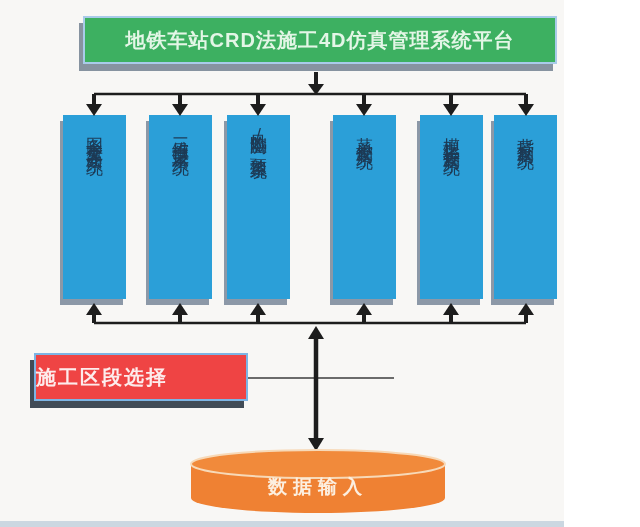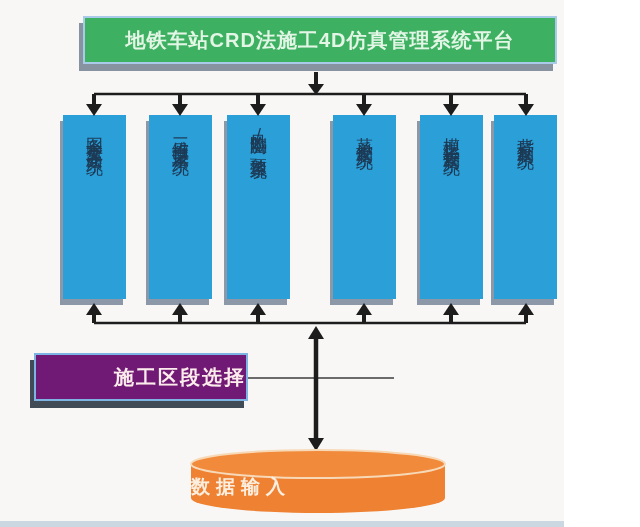--- a/index.html
+++ b/index.html
@@ -21,30 +21,30 @@
   }
   .sysbox span{
     writing-mode:vertical-rl;text-orientation:upright;
     padding-top:9px;font-size:17px;letter-spacing:3px;color:#1d3a55;
   }
   .sysbox span.tight{letter-spacing:1px;padding-top:6px;}
   .b1{left:63px;} .b2{left:149px;} .b3{left:227px;}
   .b4{left:333px;} .b5{left:420px;} .b6{left:494px;}
   .selbox{
     position:absolute;top:353px;height:48px;box-sizing:border-box;
-    border:2px solid #7db4e4;background:#701a75;
+    border:2px solid #7db4e4;background:#ef4444;
     box-shadow:-4px 7px 0 #414b56;
-    display:flex;align-items:center;justify-content:flex-end;
+    display:flex;align-items:center;justify-content:flex-start;
     color:#fdecec;font-size:20px;font-weight:bold;letter-spacing:2px;z-index:2;
   }
   .sel-left{left:34px;width:214px;}
   .sel-right{left:395px;width:206px;}
   .arrows{position:absolute;left:0;top:0;z-index:5;pointer-events:none;}
   .cyl-label{
-    position:absolute;left:191px;top:474px;width:254px;
+    position:absolute;left:191px;top:474px;width:254px;text-align:center;
     color:#fcefe0;font-size:19px;font-weight:bold;letter-spacing:6px;z-index:6;
   }
   .bottom-strip{
     position:absolute;left:0;top:521px;width:640px;height:6px;background:#cbd7e1;z-index:0;
   }
 </style>
 </head>
 <body>
 
 <div class="canvas">

